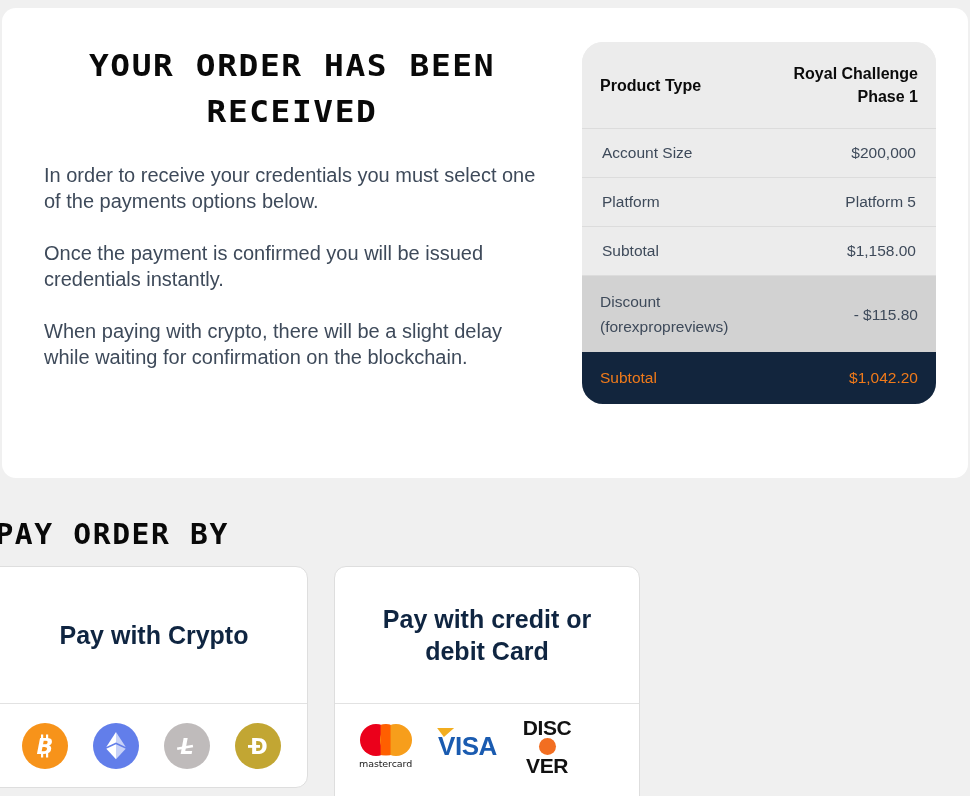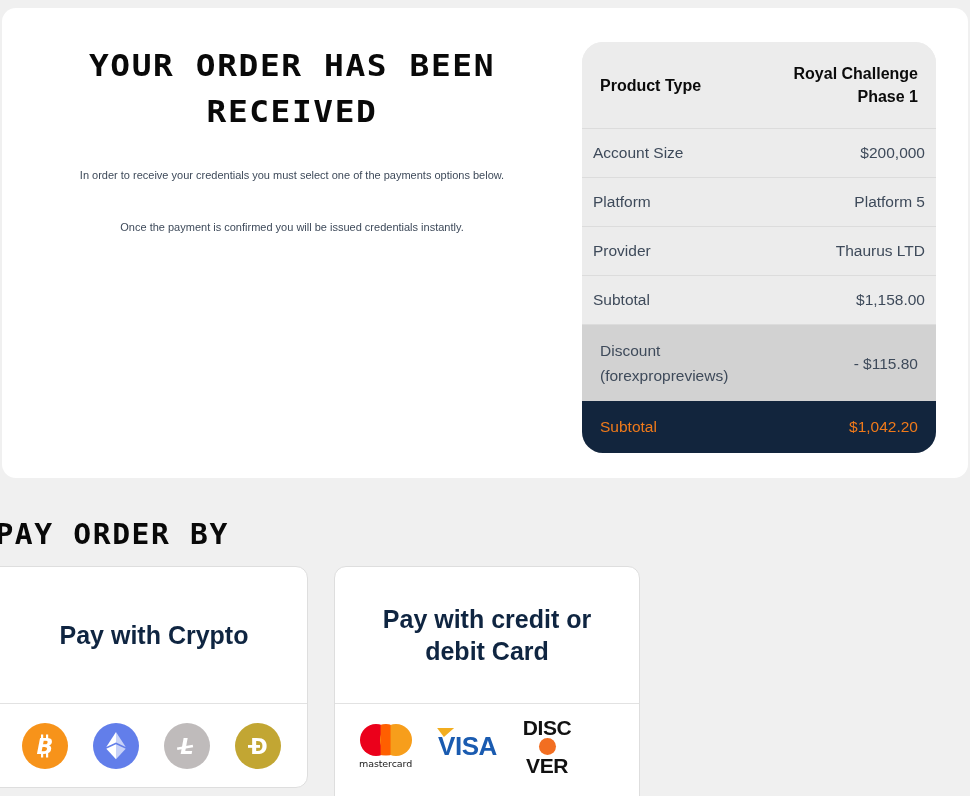--- a/index.html
+++ b/index.html
@@ -62,44 +62,43 @@
 
   .order-title {
     font-size: 31px;
     line-height: 46px;
     text-align: center;
     padding: 0 14px;
   }
 
   .order-body {
     margin-top: 28px;
-    text-align: center;
     color: #3e4a5a;
-    font-size: 11px;
+    font-size: 20px;
     line-height: 26px;
     padding: 0 24px;
   }
 
   .order-body p + p { margin-top: 26px; }
 
   
   .summary {
     width: 354px;
     margin-left: auto;
     border-radius: 21px;
     overflow: hidden;
     background: #ececec;
   }
 
   .srow {
     display: flex;
     align-items: center;
     justify-content: space-between;
     gap: 10px;
-    padding: 14px 11px;
+    padding: 14px 20px;
     font-size: 15.5px;
     color: #3e4a5a;
     background: #ececec;
     border-bottom: 1px solid #dcdcdc;
     min-height: 49px;
   }
 
   .srow .lbl { text-align: left; }
   .srow .val { text-align: right; white-space: nowrap; }
 
@@ -276,20 +275,21 @@
 
   <div class="order-card">
     <div class="order-card-inner">
 
       <div class="order-left">
         <div class="display-heading order-title">YOUR ORDER HAS BEEN RECEIVED</div>
 
         <div class="order-body">
           <p>In order to receive your credentials you must select one of the payments options below.</p>
           <p>Once the payment is confirmed you will be issued credentials instantly.</p>
+          <p>When paying with crypto, there will be a slight delay while waiting for confirmation on the blockchain.</p>
         </div>
       </div>
 
       <div class="order-right">
         <div class="summary">
 
           <div class="srow srow-head">
             <span class="lbl">Product Type</span>
             <span class="val">Royal Challenge Phase 1</span>
           </div>
@@ -297,24 +297,20 @@
           <div class="srow">
             <span class="lbl">Account Size</span>
             <span class="val">$200,000</span>
           </div>
 
           <div class="srow">
             <span class="lbl">Platform</span>
             <span class="val">Platform 5</span>
           </div>
 
-          <div class="srow">
-            <span class="lbl">Provider</span>
-            <span class="val">Thaurus LTD</span>
-          </div>
 
           <div class="srow">
             <span class="lbl">Subtotal</span>
             <span class="val">$1,158.00</span>
           </div>
 
           <div class="srow srow-discount">
             <span class="lbl">Discount (forexpropreviews)</span>
             <span class="val">- $115.80</span>
           </div>

